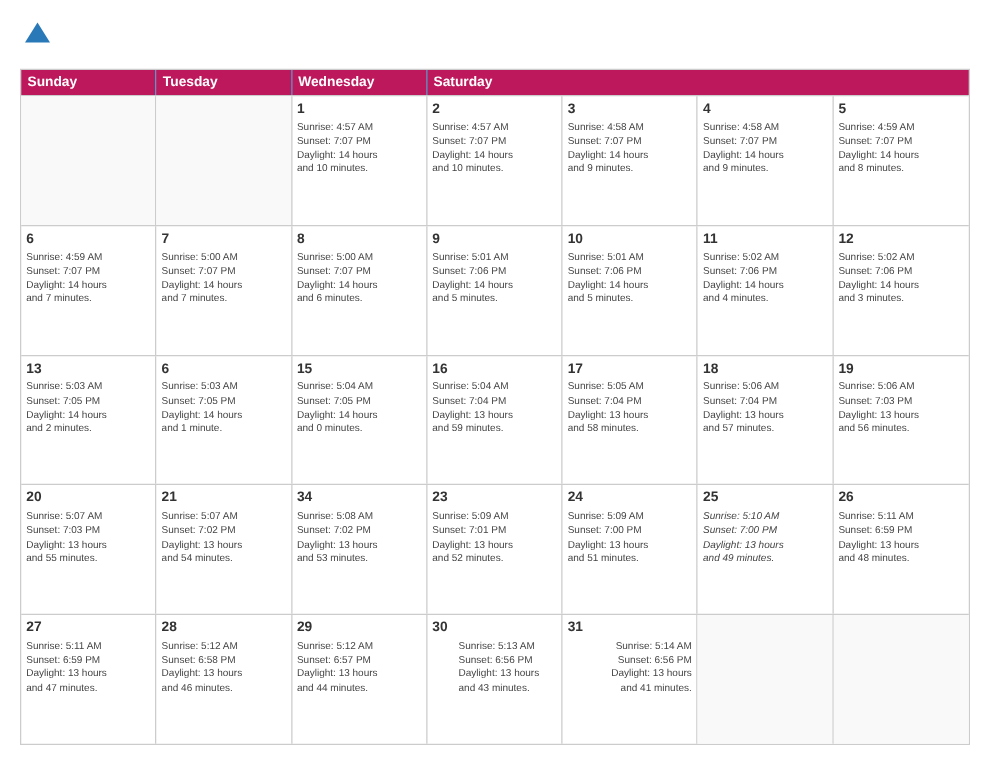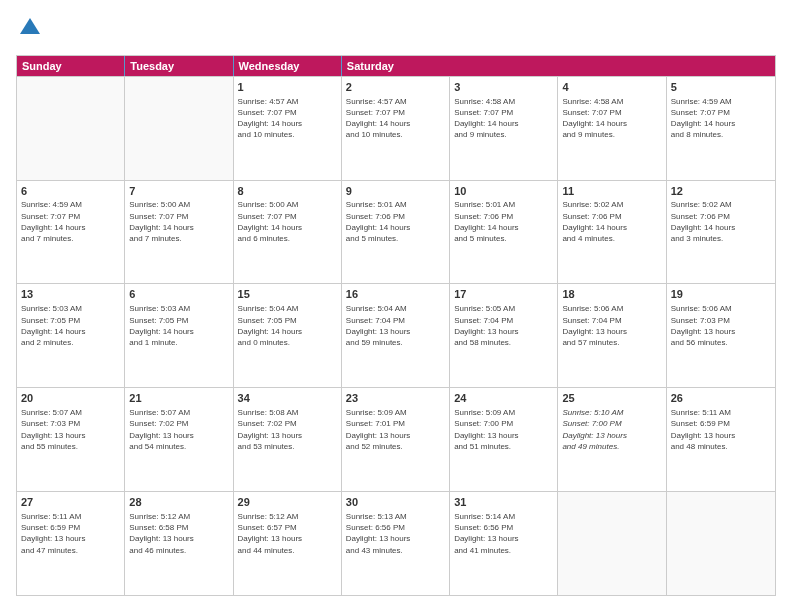--- a/index.html
+++ b/index.html
@@ -350,28 +350,28 @@
           </div>
           <div class="cal-cell">
             <span class="day-number">29</span>
             <div class="cell-detail" style="white-space: pre-line;">Sunrise: 5:12 AM
 Sunset: 6:57 PM
 Daylight: 13 hours
 and 44 minutes.</div>
           </div>
           <div class="cal-cell">
             <span class="day-number">30</span>
-            <div class="cell-detail" style="white-space: pre-line;">Sunrise: 5:13 AM
+            <div class="cell-detail" style="white-space: pre-line; margin-left: 21px;">Sunrise: 5:13 AM
 Sunset: 6:56 PM
 Daylight: 13 hours
 and 43 minutes.</div>
           </div>
           <div class="cal-cell">
             <span class="day-number">31</span>
-            <div class="cell-detail" style="white-space: pre-line;">Sunrise: 5:14 AM
+            <div class="cell-detail" style="white-space: pre-line; text-align: right;">Sunrise: 5:14 AM
 Sunset: 6:56 PM
 Daylight: 13 hours
 and 41 minutes.</div>
           </div>
           <div class="cal-cell empty"></div>
           <div class="cal-cell empty"></div>
         </div>
       </div>
   </div>
 </div>

